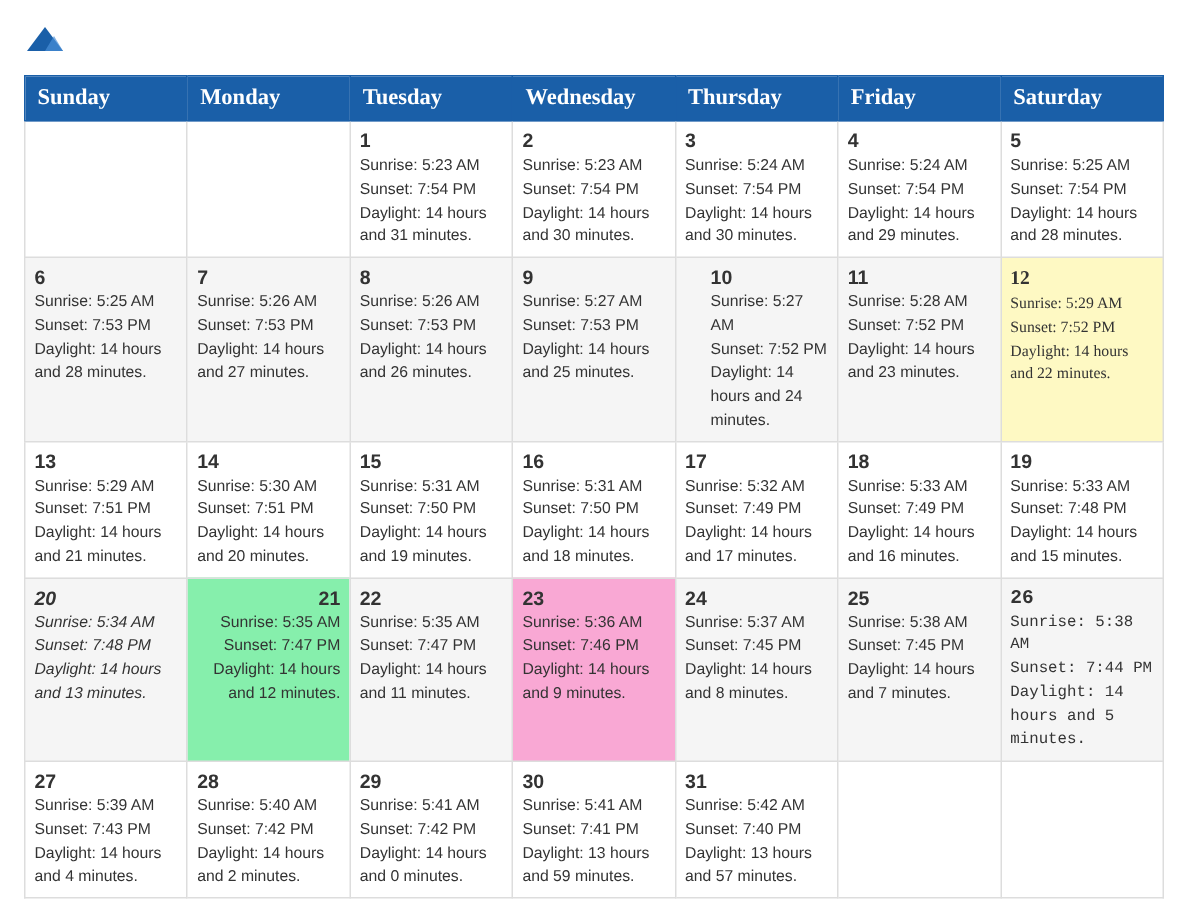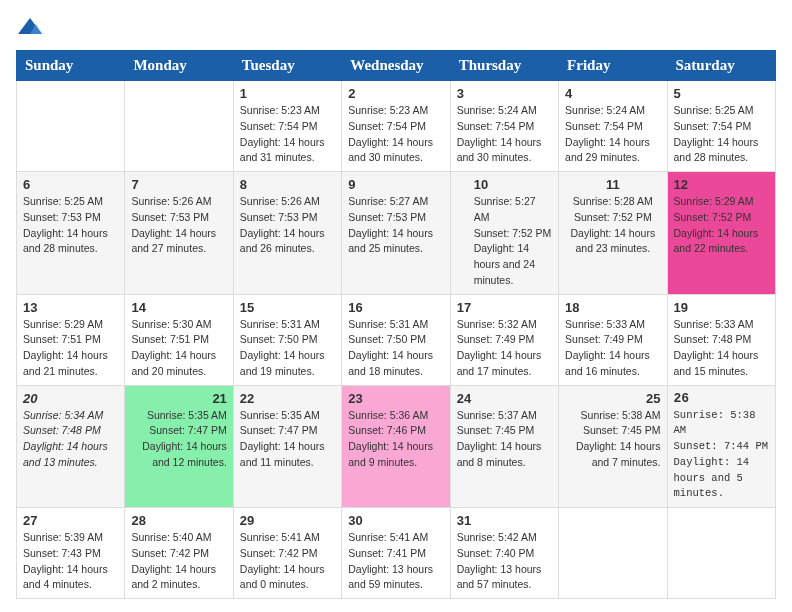--- a/index.html
+++ b/index.html
@@ -179,27 +179,27 @@
         <div class="day-detail">
           Sunrise: 5:27 AM<br>Sunset: 7:53 PM<br>Daylight: 14 hours and 25 minutes.
         </div>
         </td>
         <td style="background-color: rgb(245, 245, 245); padding-left: 23px;">
           <span class="day-num">10</span>
         <div class="day-detail">
           Sunrise: 5:27 AM<br>Sunset: 7:52 PM<br>Daylight: 14 hours and 24 minutes.
         </div>
         </td>
-        <td style="background-color: rgb(245, 245, 245); text-align: center;">
+        <td style="background-color: rgb(245, 245, 245);">
           <span class="day-num">11</span>
         <div class="day-detail">
           Sunrise: 5:28 AM<br>Sunset: 7:52 PM<br>Daylight: 14 hours and 23 minutes.
         </div>
         </td>
-        <td style="background-color: #ec4899;">
+        <td style="background-color: #fef9c3; font-family: Liberation Serif, serif;">
           <span class="day-num">12</span>
         <div class="day-detail">
           Sunrise: 5:29 AM<br>Sunset: 7:52 PM<br>Daylight: 14 hours and 22 minutes.
         </div>
         </td>
       </tr>
       <tr>
         <td>
           <span class="day-num">13</span>
         <div class="day-detail">
@@ -267,21 +267,21 @@
         <div class="day-detail">
           Sunrise: 5:36 AM<br>Sunset: 7:46 PM<br>Daylight: 14 hours and 9 minutes.
         </div>
         </td>
         <td style="background-color: rgb(245, 245, 245);">
           <span class="day-num">24</span>
         <div class="day-detail">
           Sunrise: 5:37 AM<br>Sunset: 7:45 PM<br>Daylight: 14 hours and 8 minutes.
         </div>
         </td>
-        <td style="background-color: rgb(245, 245, 245); text-align: right;">
+        <td style="background-color: rgb(245, 245, 245);">
           <span class="day-num">25</span>
         <div class="day-detail">
           Sunrise: 5:38 AM<br>Sunset: 7:45 PM<br>Daylight: 14 hours and 7 minutes.
         </div>
         </td>
         <td style="background-color: rgb(245, 245, 245); font-family: Liberation Mono, monospace;">
           <span class="day-num">26</span>
         <div class="day-detail">
           Sunrise: 5:38 AM<br>Sunset: 7:44 PM<br>Daylight: 14 hours and 5 minutes.
         </div>

